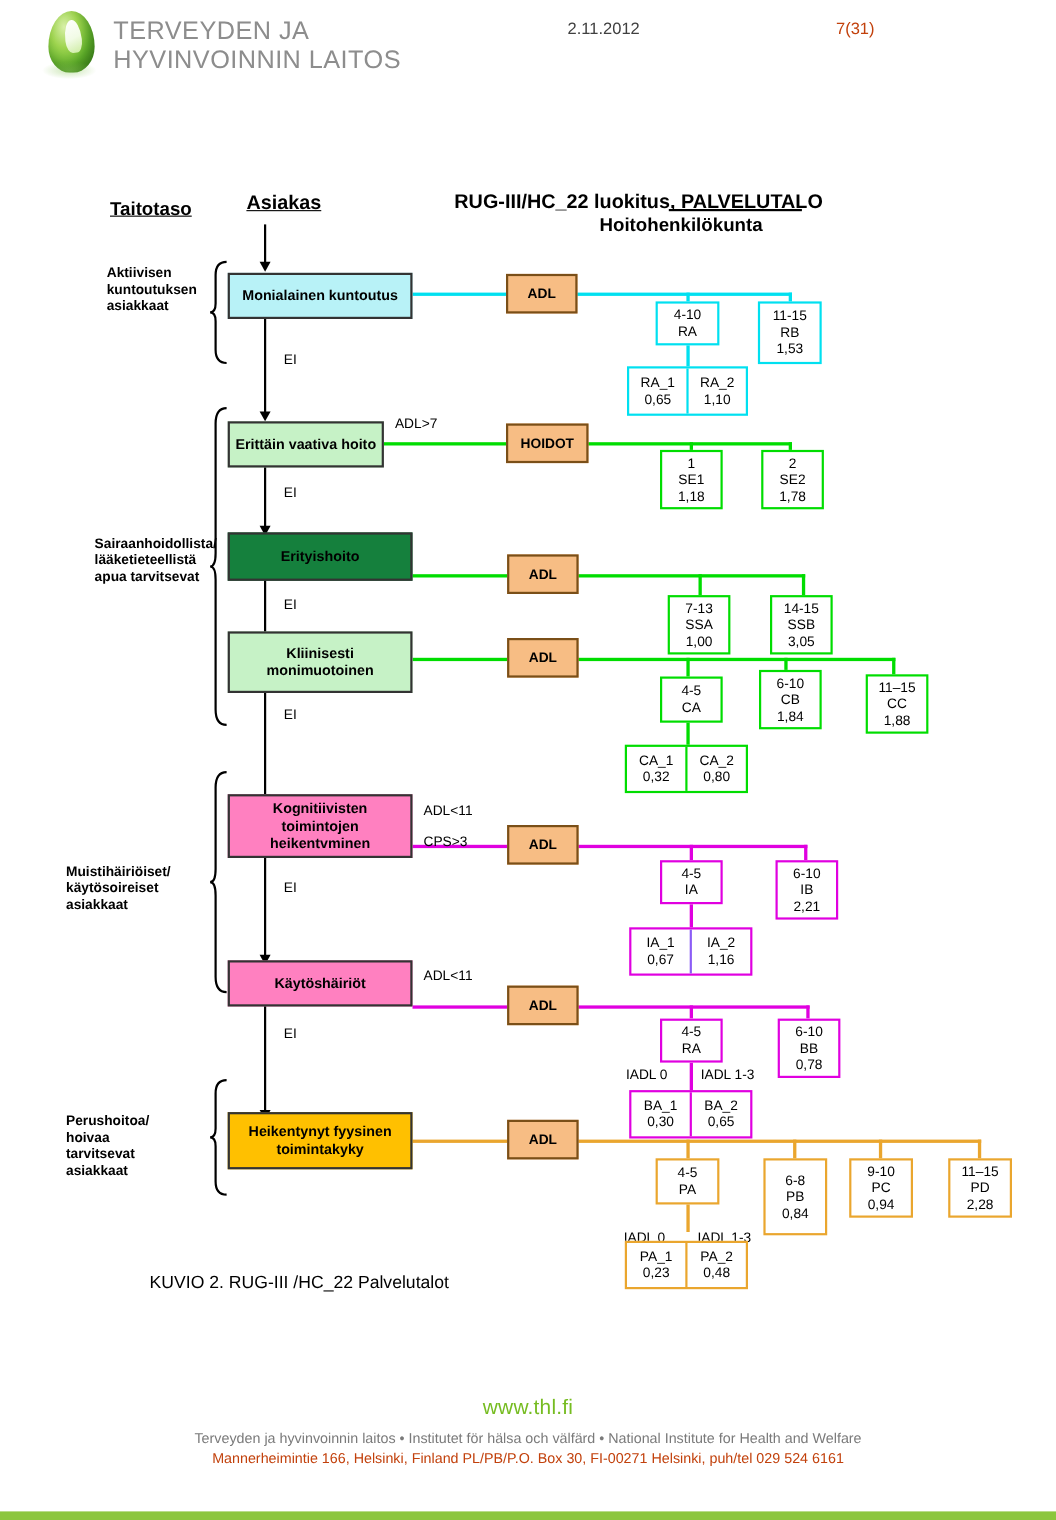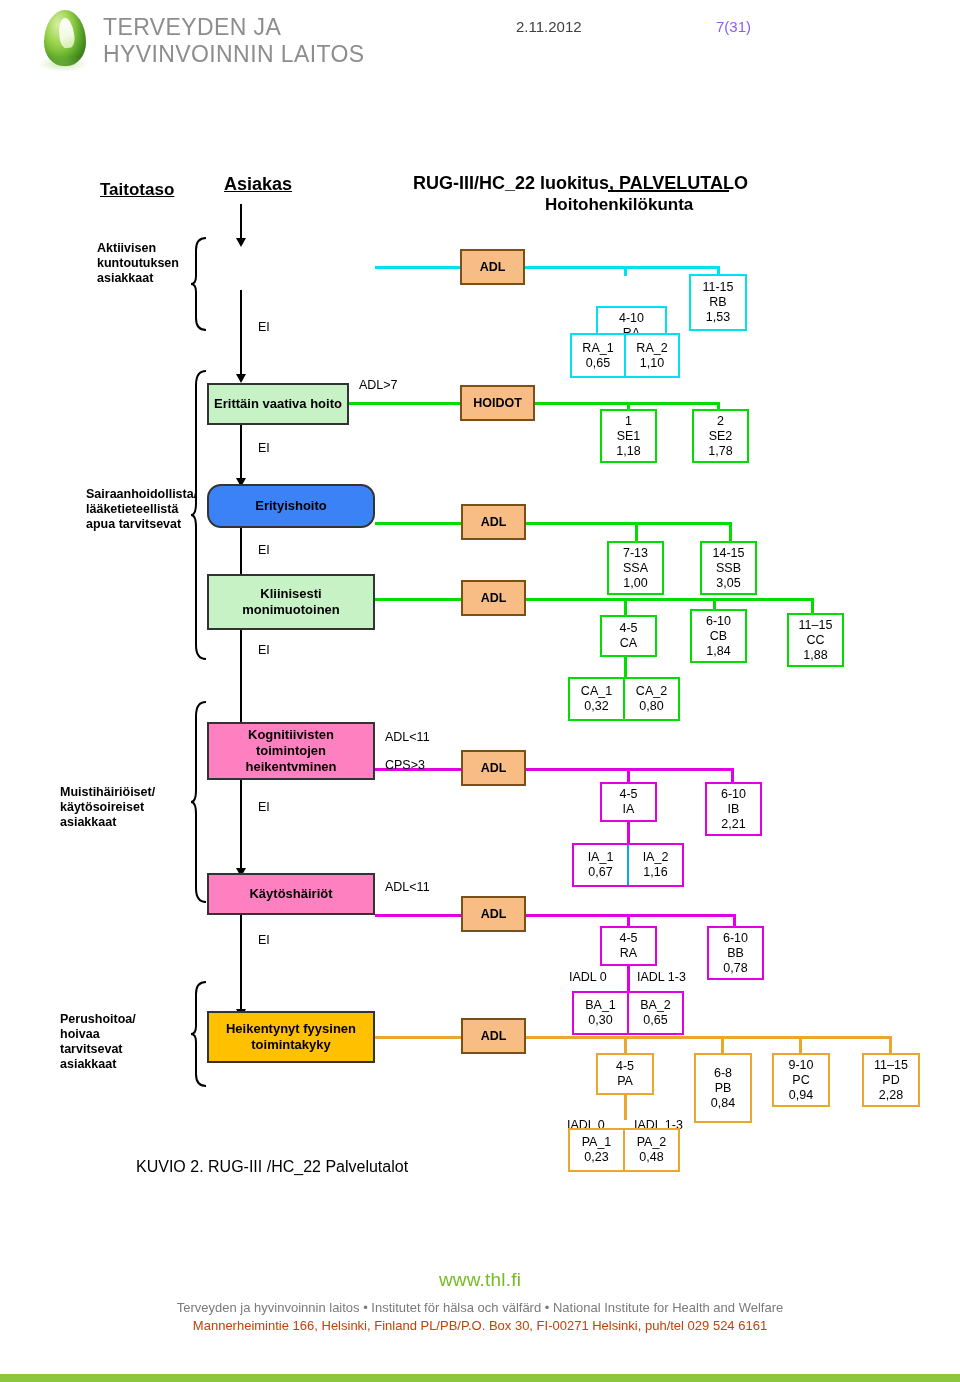--- a/index.html
+++ b/index.html
@@ -25,21 +25,21 @@
   #logo-mark .leaf-shadow{
     position:absolute;left:0px;top:48px;width:50px;height:16px;border-radius:50%;
     background:radial-gradient(ellipse at 50% 50%, rgba(140,200,90,.45) 0%, rgba(255,255,255,0) 70%);
   }
   #logo-text{
     position:absolute;left:103px;top:14px;width:330px;
     font-size:23px;line-height:27px;letter-spacing:.4px;color:#8d8d8d;font-weight:400;
     font-family:"Liberation Sans","DejaVu Sans",sans-serif;
   }
   #hdr-date{position:absolute;left:516px;top:18px;font-size:15px;color:#404040;}
-  #hdr-page{position:absolute;left:716px;top:18px;font-size:15px;color:#8b5cf6;}
+  #hdr-page{position:absolute;left:760px;top:18px;font-size:15px;color:#c2410c;}
 
   
   #footer{position:absolute;left:0;top:1255px;width:960px;height:127px;text-align:center;}
   #footer-url{font-size:19px;color:#76bc21;letter-spacing:.2px;margin-top:14px;font-weight:400;}
   #footer-l1{font-size:13px;color:#7a7a7a;margin-top:9px;}
   #footer-l2{font-size:13px;color:#c2410c;margin-top:3px;}
   #footer-bar{position:absolute;left:0;top:1374px;width:960px;height:8px;background:#8cc63e;}
 
   
   #diagram{position:absolute;left:0;top:0;width:960px;height:1382px;}
@@ -122,24 +122,27 @@
   <svg class="brace" style="left:190px;top:980px;" width="18" height="110">
     <path d="M16 2 Q6 2 6 14 L6 46 Q6 54 1 54 Q6 54 6 62 L6 94 Q6 106 16 106" fill="none" stroke="#000" stroke-width="2"></path>
   </svg>
 
   <div class="ln" style="left:375px;top:266px;width:86px;height:3px;background:#00e0f0;"></div>
   <div class="ln" style="left:524px;top:266px;width:196px;height:3px;background:#00e0f0;"></div>
   <div class="ln" style="left:624px;top:266px;width:3px;height:10px;background:#00e0f0;"></div>
   <div class="ln" style="left:717px;top:266px;width:3px;height:10px;background:#00e0f0;"></div>
   <div class="ln" style="left:624px;top:312px;width:3px;height:22px;background:#00e0f0;"></div>
 
+  <div class="dbox" style="left:207px;top:248px;width:168px;height:42px;background:#b8f2f7;">
+    <span>Monialainen kuntoutus</span>
+  </div>
   <div class="adlbox" style="left:460px;top:249px;width:65px;height:36px;">
     <span>ADL</span>
   </div>
-  <div class="leaf" style="left:596px;top:274px;width:71px;height:40px;margin-top:32px;">
+  <div class="leaf" style="left:596px;top:274px;width:58px;height:40px;">
     <span>4-10</span>
     <span>RA</span>
   </div>
   <div class="leaf" style="left:689px;top:274px;width:58px;height:57px;">
     <span>11-15</span>
     <span>RB</span>
     <span>1,53</span>
   </div>
   <div class="pairbox" style="left:570px;top:333px;width:110px;height:45px;border-color:#00e0f0;">
     <div style="border-right:2px solid #00e0f0;">
@@ -181,21 +184,21 @@
 
   <div class="vstem" style="left:240px;top:425px;height:57px;"></div>
   <div class="arrow" style="left:236px;top:478px;"></div>
   <div class="lbl" style="left:258px;top:441px;">EI</div>
 
   <div class="ln" style="left:375px;top:522px;width:86px;height:3px;background:#00dd00;"></div>
   <div class="ln" style="left:524px;top:522px;width:208px;height:3px;background:#00dd00;"></div>
   <div class="ln" style="left:635px;top:522px;width:3px;height:20px;background:#00dd00;"></div>
   <div class="ln" style="left:729px;top:522px;width:3px;height:20px;background:#00dd00;"></div>
 
-  <div class="dbox" style="left:207px;top:484px;width:168px;height:44px;background:#3b82f6;border-radius:14px;">
+  <div class="dbox" style="left:207px;top:484px;width:168px;height:44px;background:#15803d;">
     <span>Erityishoito</span>
   </div>
   <div class="adlbox" style="left:461px;top:504px;width:65px;height:36px;">
     <span>ADL</span>
   </div>
   <div class="leaf" style="left:607px;top:541px;width:57px;height:54px;border-color:#00dd00;">
     <span>7-13</span>
     <span>SSA</span>
     <span>1,00</span>
   </div>
@@ -275,21 +278,21 @@
   <div class="leaf" style="left:600px;top:782px;width:57px;height:40px;border-color:#e000e0;">
     <span>4-5</span>
     <span>IA</span>
   </div>
   <div class="leaf" style="left:705px;top:782px;width:57px;height:54px;border-color:#e000e0;">
     <span>6-10</span>
     <span>IB</span>
     <span>2,21</span>
   </div>
   <div class="pairbox" style="left:572px;top:843px;width:112px;height:44px;border-color:#e000e0;">
-    <div style="border-right:2px solid #0ea5e9;text-align:center;">
+    <div style="border-right:2px solid #8b5cf6;text-align:center;">
       <span>IA_1</span>
       <span>0,67</span>
     </div>
     <div>
       <span>IA_2</span>
       <span>1,16</span>
     </div>
   </div>
 
   <div class="vstem" style="left:240px;top:780px;height:92px;"></div>

